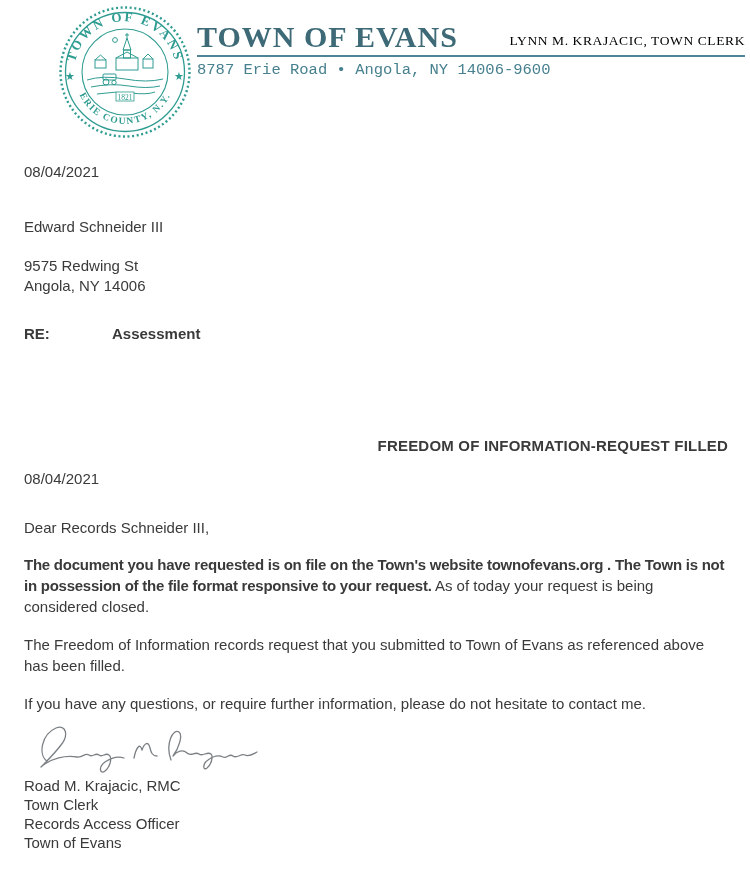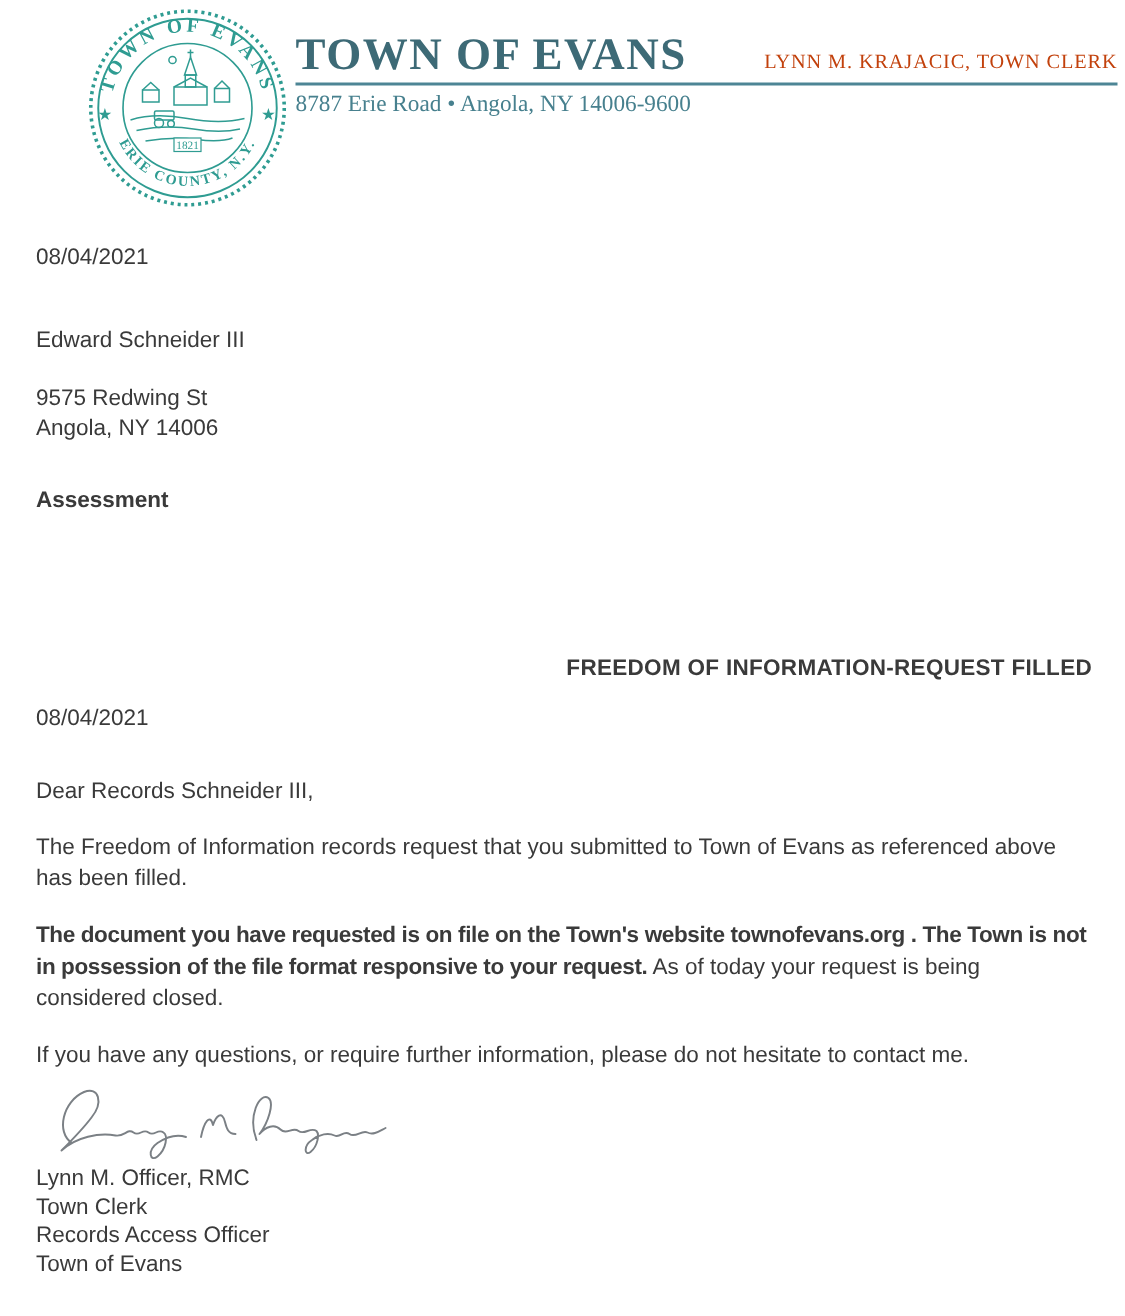--- a/index.html
+++ b/index.html
@@ -24,28 +24,28 @@
     font-weight: bold;
     font-size: 30px;
     letter-spacing: 1px;
     color: #3d6a76;
     line-height: 34px;
   }
   .clerk-name {
     font-family: "Liberation Serif", serif;
     font-size: 13.5px;
     letter-spacing: 0.6px;
-    color: #c2410c;
+    color: #000000;
     padding-bottom: 5px;
   }
   .header-rule { border: none; border-top: 2px solid #4d8595; margin-top: 1px; }
   .header-bottom {
     display: flex; justify-content: space-between; align-items: baseline;
     margin-top: 4px;
-    font-family: Liberation Serif, serif;
+    font-family: Liberation Mono, monospace;
     font-size: 15.5px;
     color: #47808e;
   }
   .org-phone { font-size: 15px; }
 
   
   .letter { padding: 13px 22px 0 24px; font-size: 15px; }
   .date-line { line-height: 18px; }
   .recipient-name { margin-top: 37px; line-height: 18px; }
   .recipient-address { margin-top: 20px; line-height: 20px; }
@@ -134,47 +134,48 @@
     <div class="date-line">08/04/2021</div>
 
     <div class="recipient-name">Edward Schneider III</div>
 
     <div class="recipient-address">
       <div>9575 Redwing St</div>
       <div>Angola, NY 14006</div>
     </div>
 
     <div class="re-block">
+      <div class="re-label">RE:</div>
       <div>
         <div>Assessment</div>
       </div>
     </div>
 
     <div class="letter-heading">FREEDOM OF INFORMATION-REQUEST FILLED</div>
 
     <div class="body-date">08/04/2021</div>
 
     <div class="salutation">Dear Records Schneider III,</div>
 
+    <p class="para"><span class="bold-run">The document you have requested is on file on the Town's website townofevans.org . The Town is not in possession of the file format responsive to your request.</span><span> As of today your request is being considered closed.</span></p>
+
     <p class="para">The Freedom of Information records request that you submitted to Town of Evans as referenced above has been filled.</p>
-
-    <p class="para"><span class="bold-run">The document you have requested is on file on the Town's website townofevans.org . The Town is not in possession of the file format responsive to your request.</span><span> As of today your request is being considered closed.</span></p>
 
     <p class="para para-3">If you have any questions, or require further information, please do not hesitate to contact me.</p>
 
 
     <svg class="signature" width="225" height="52" viewBox="0 0 225 52" role="img" aria-label="Lynn M Krajacic">
       <g fill="none" stroke="#7b8085" stroke-width="1.3" stroke-linecap="round" stroke-linejoin="round">
         <path d="M14 40 C 3 33, 8 12, 22 6 C 32 2, 35 13, 27 23 C 21 31, 12 40, 7 45 C 17 36, 32 33, 43 35 C 49 36, 51 30, 55 33 C 59 36, 61 30, 65 33 C 69 36, 71 30, 75 33 C 78 35, 77 44, 71 49 C 66 53, 64 45, 71 40 C 77 36, 84 34, 90 36"></path>
         <path d="M100 36 C 102 26, 106 20, 108 28 C 110 22, 114 18, 116 26 C 117 30, 118 34, 123 34"></path>
         <path d="M137 38 C 131 22, 139 6, 145 10 C 149 13, 145 26, 139 34 C 143 29, 149 27, 153 31 C 157 35, 161 29, 165 32 C 169 35, 173 29, 177 32 C 179 34, 178 42, 173 46 C 169 49, 168 42, 174 38 C 179 34, 185 33, 189 35 C 193 37, 195 31, 199 34 C 203 37, 207 31, 211 33 C 215 35, 219 32, 223 30"></path>
       </g>
     </svg>
 
     <div class="signer-block">
-      <div>Lynn M. Officer, RMC</div>
+      <div>Road M. Krajacic, RMC</div>
       <div>Town Clerk</div>
       <div>Records Access Officer</div>
       <div>Town of Evans</div>
     </div>
 
   </div>
 </div>
 
 </body></html>

